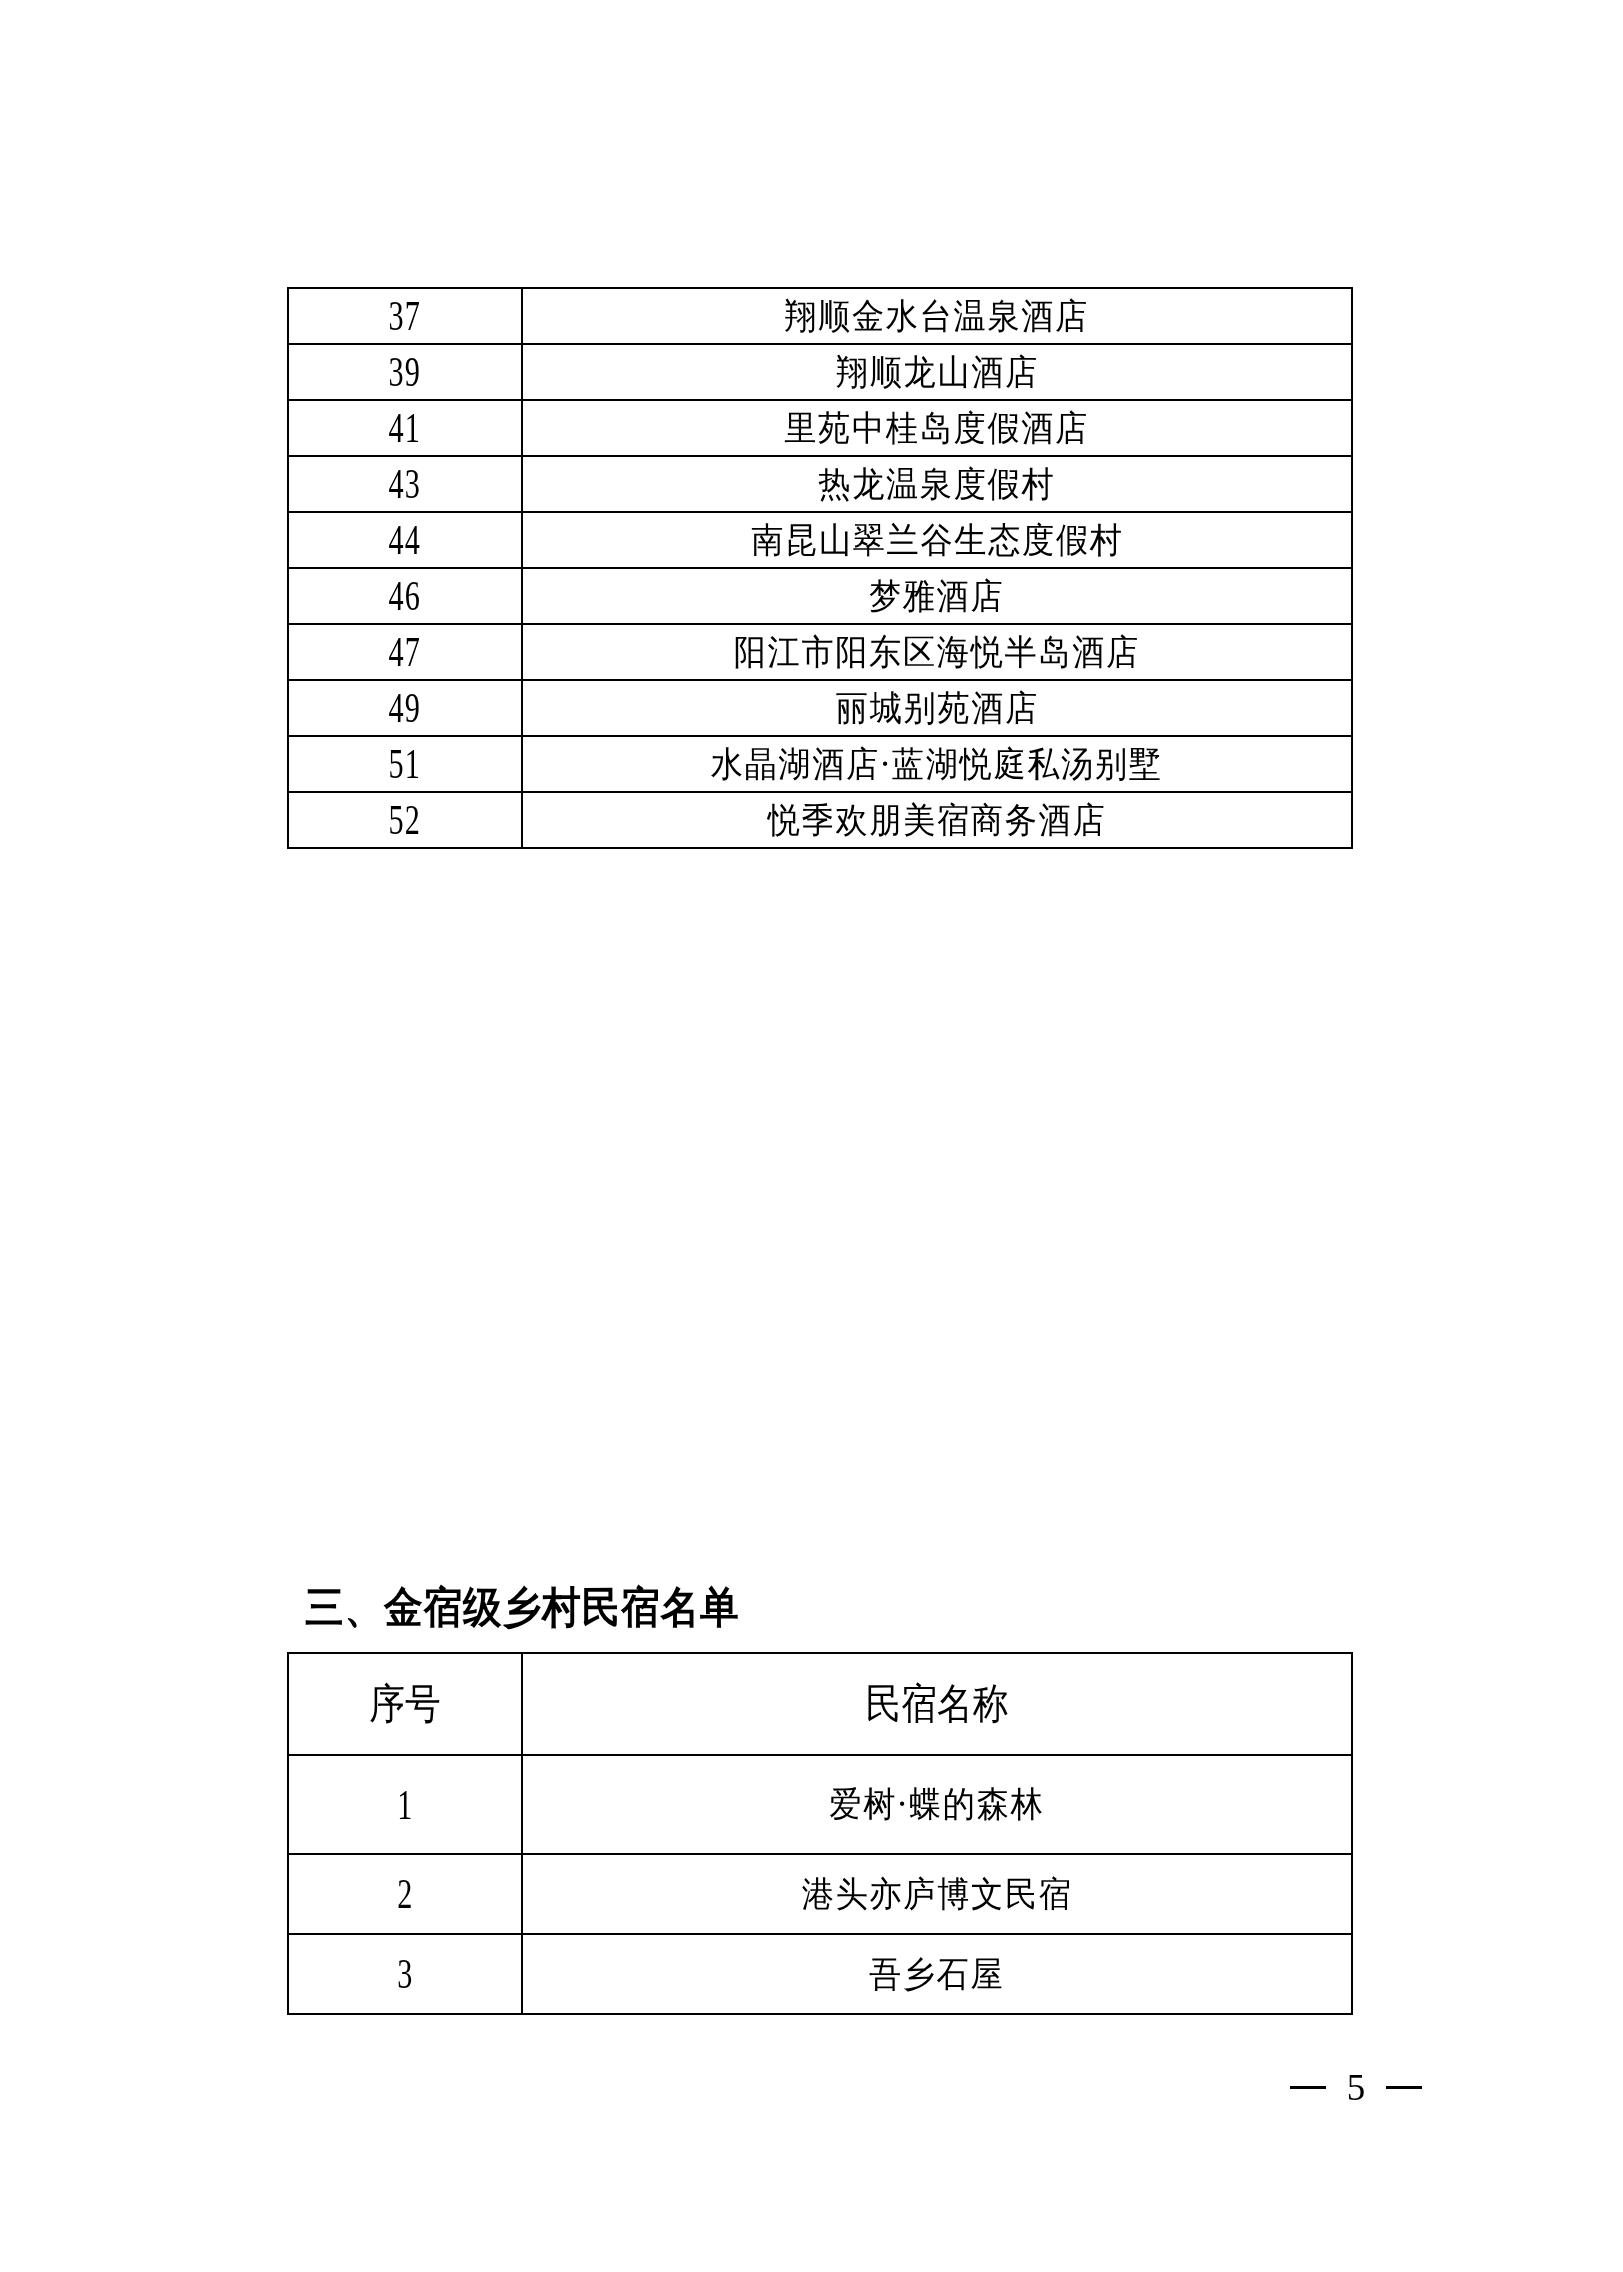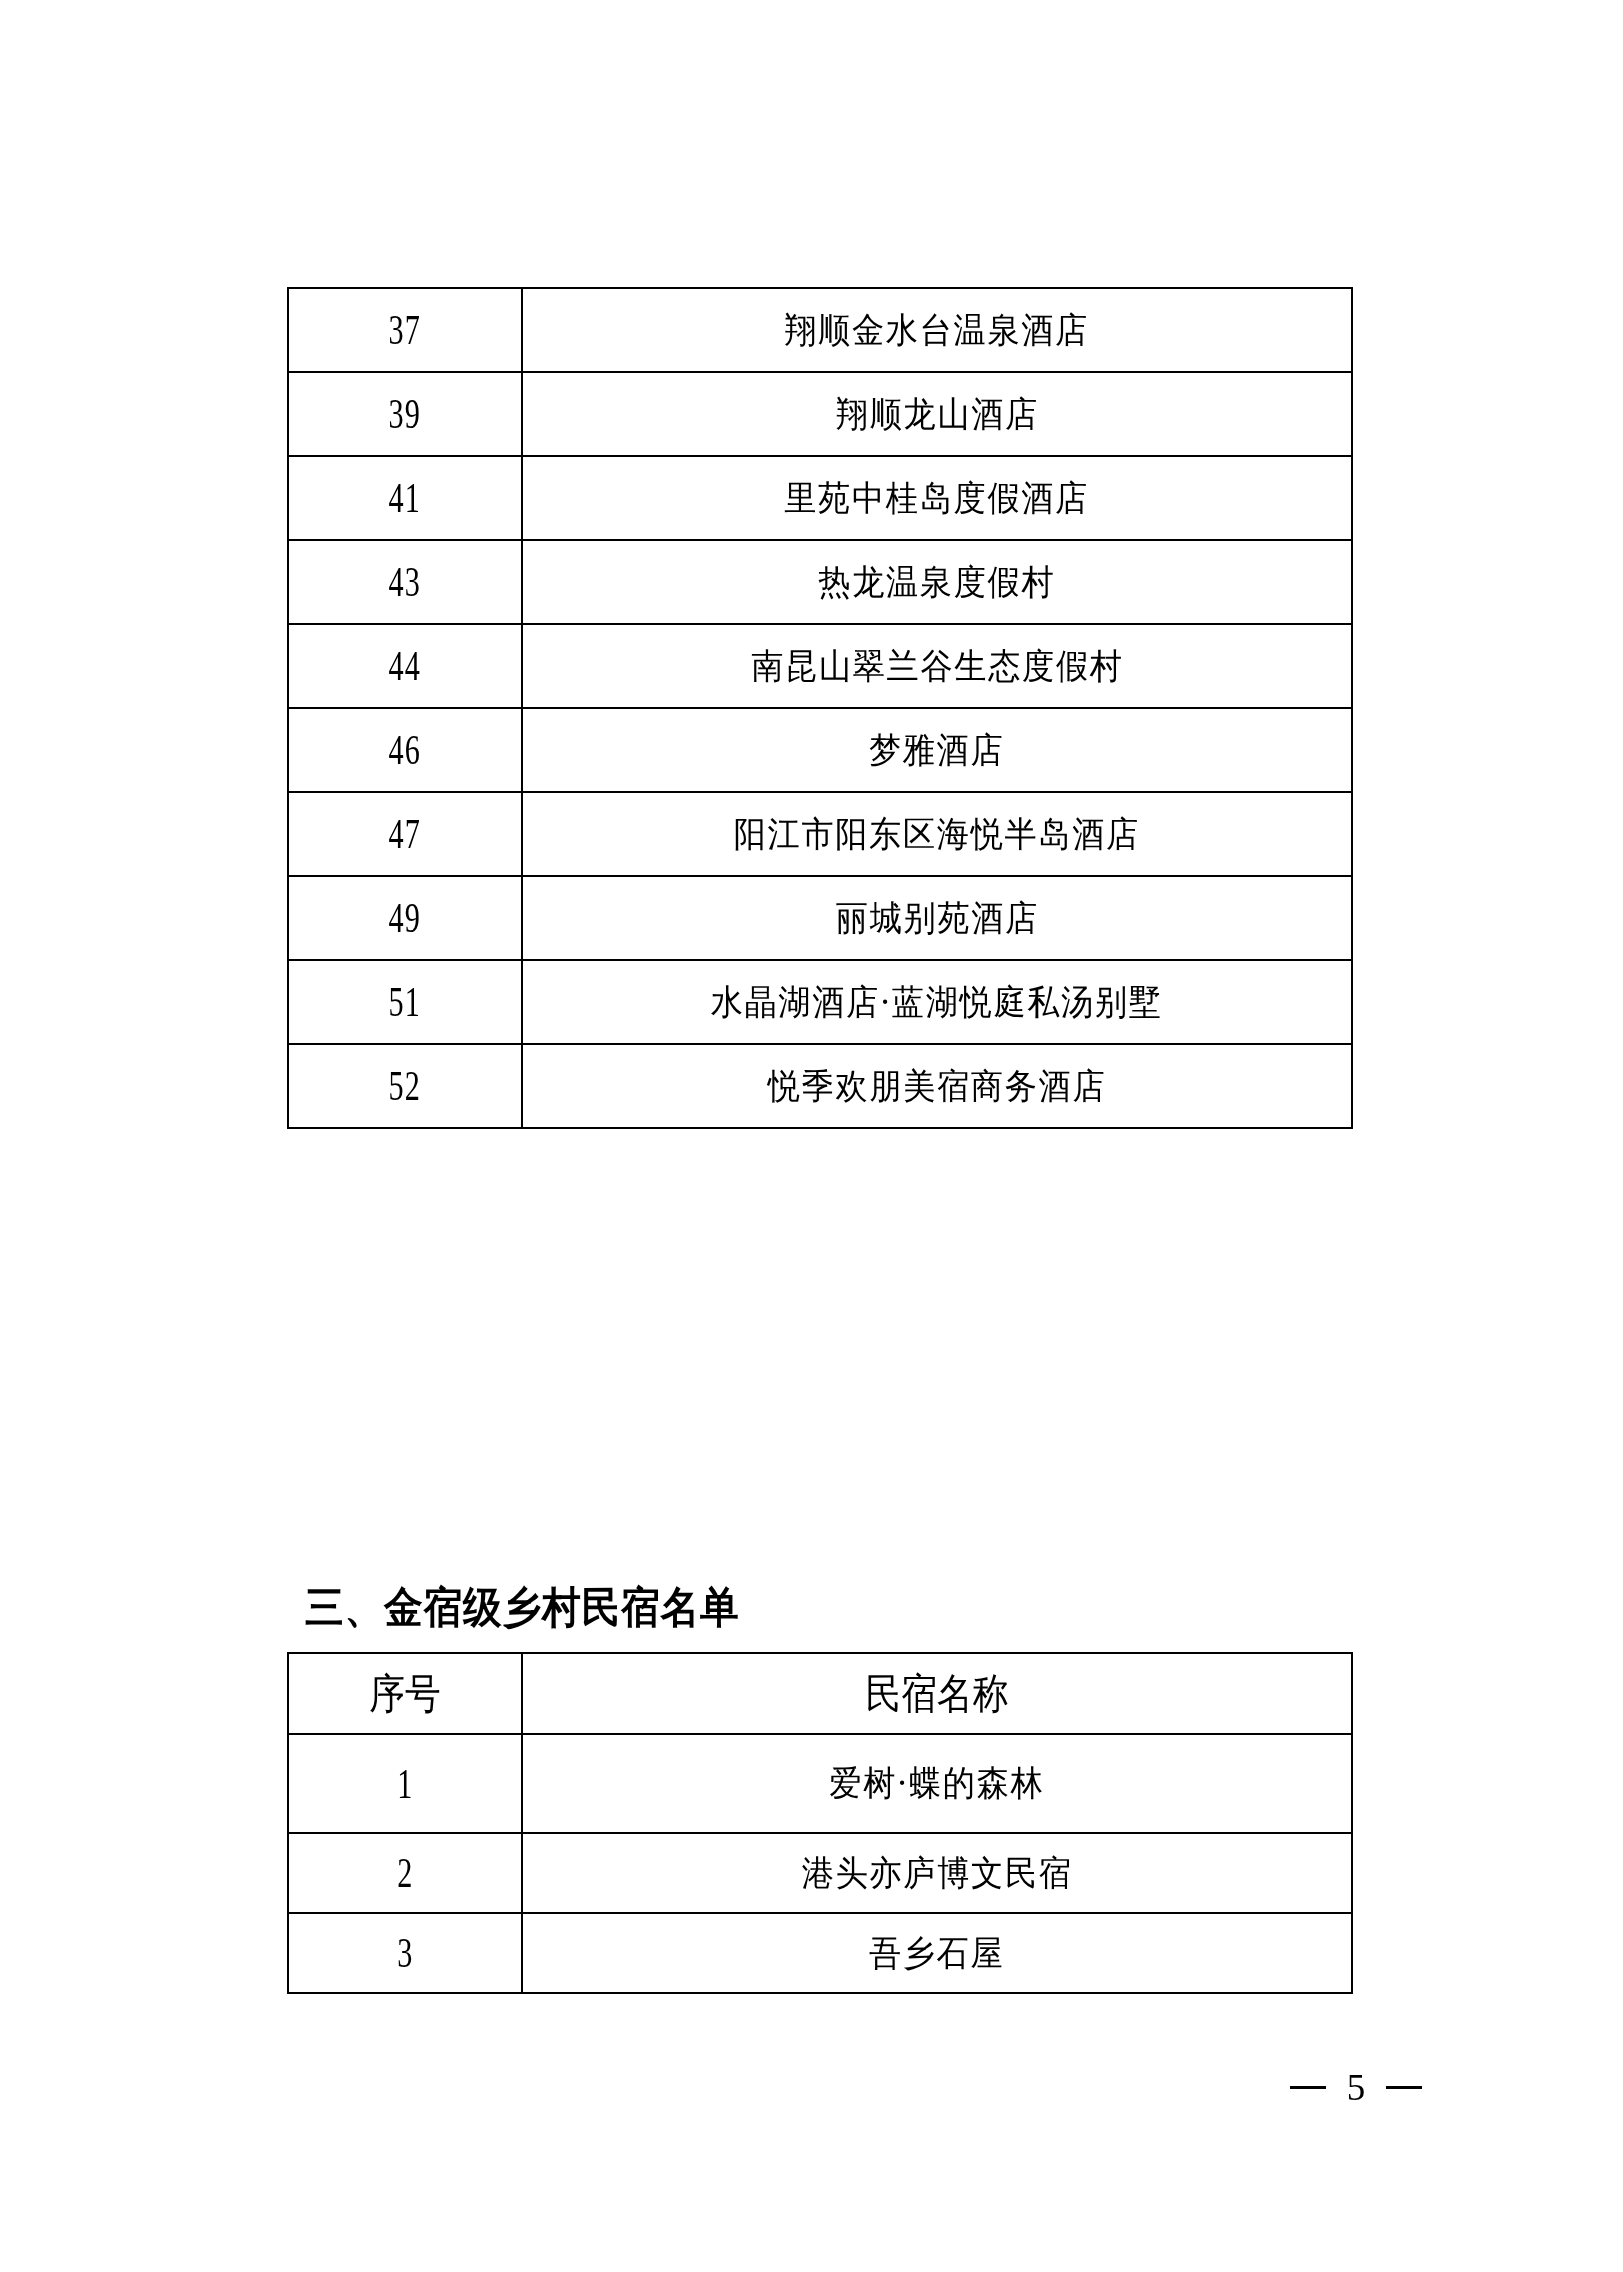--- a/index.html
+++ b/index.html
@@ -4,24 +4,24 @@
 <style>
   html, body { margin: 0; padding: 0; background: #ffffff; }
   body { width: 1624px; height: 2296px; position: relative; overflow: hidden; color: #000000; }
   .tbl { position: absolute; left: 287px; width: 1066px; border-collapse: collapse; table-layout: fixed; }
   .tbl td { border: 2.3px solid #000000; padding: 0; text-align: center; vertical-align: middle; }
   .col-no { width: 234px; }
   .col-name { width: 830px; }
   .num { font-family: "Liberation Serif", "DejaVu Serif", serif; font-size: 42px; display: inline-block; transform: scaleX(0.72); letter-spacing: 1.8px; }
   .name { font-family: "DejaVu Serif", "Liberation Serif", serif; font-size: 35px; letter-spacing: 1.8px; display: inline-block; transform: scaleX(0.92); }
   #t1 { top: 287px; }
-  #t1 tr { height: 84px; }
+  #t1 tr { height: 56px; }
   .heading { position: absolute; left: 305px; top: 1586px; font-family: "DejaVu Sans", "Liberation Sans", sans-serif; font-weight: bold; font-size: 43px; letter-spacing: 0.9px; transform: scaleX(0.9); transform-origin: left center; white-space: nowrap; line-height: 1; }
   #t2 { top: 1652px; }
-  #t2 .hdr { height: 81px; }
+  #t2 .hdr { height: 102px; }
   #t2 .r1 { height: 99px; }
   #t2 .r2 { height: 80px; }
   #t2 .r3 { height: 80px; }
   .hdr-text { font-family: "DejaVu Sans", "Liberation Sans", sans-serif; font-size: 42px; display: inline-block; transform: scaleX(0.85); }
   .pageno { position: absolute; left: 1290px; top: 2067px; width: 132px; height: 41px; display: flex; align-items: center; justify-content: space-between; }
   .dash { width: 36px; height: 2.7px; background: #000000; }
   .pnum { font-family: "Liberation Serif", "DejaVu Serif", serif; font-size: 37px; line-height: 1; }
 </style>
 </head>
 <body>

